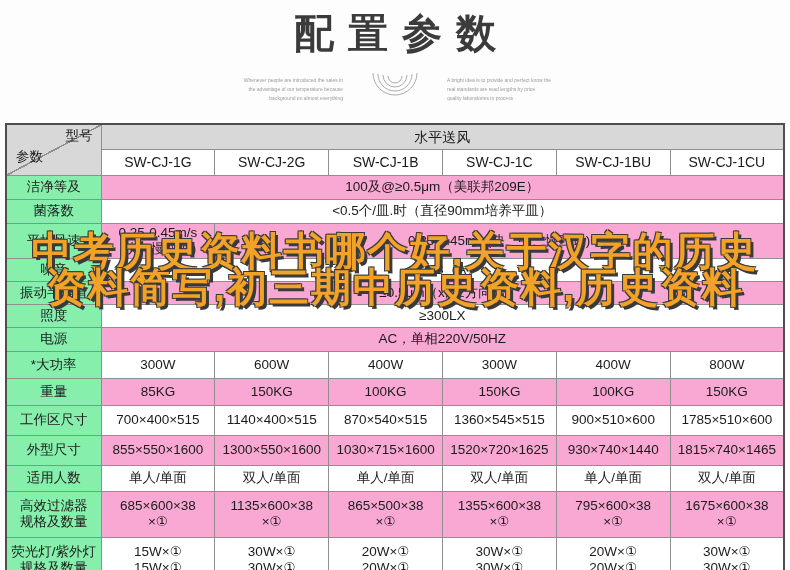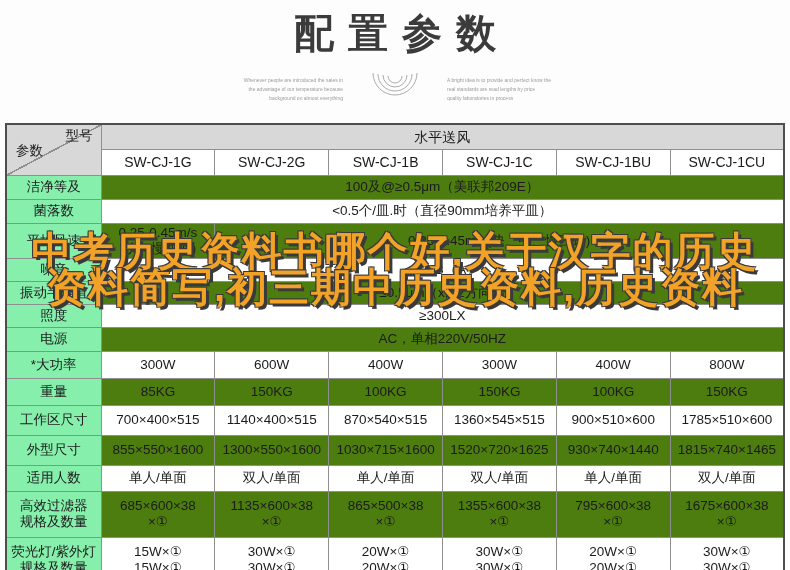--- a/index.html
+++ b/index.html
@@ -42,37 +42,37 @@
     color:#1b1b1b;
     padding:1px 2px;
     white-space:pre-line;
     line-height:1.18;
     overflow:hidden;
   }
   .spec-table td.lbl{
     background:#86efac;
     font-size:13.5px;
   }
-  .spec-table tr.shaded td.data{background:#4d7c0f;}
+  .spec-table tr.shaded td.data{background:#f9a8d4;}
   .spec-table tr td.data{background:#ffffff;}
   .spec-table td.group-hdr{background:#d8d8d8;font-size:14px;}
   .spec-table td.model{font-size:14px;background:#ffffff;}
   .corner{
     position:relative;
     background:
       linear-gradient(to bottom right,
         rgba(0,0,0,0) calc(50% - 0.8px),
         #8f8f8f calc(50% - 0.8px),
         #8f8f8f calc(50% + 0.8px),
         rgba(0,0,0,0) calc(50% + 0.8px)),
       #d8d8d8;
     padding:0;
   }
   .corner .c-top{position:absolute;top:3px;right:8px;font-size:13.5px;color:#1b1b1b;}
-  .corner .c-bottom{position:absolute;bottom:16px;left:9px;font-size:13.5px;color:#1b1b1b;}
+  .corner .c-bottom{position:absolute;bottom:10px;left:9px;font-size:13.5px;color:#1b1b1b;}
   .small2{font-size:12px;line-height:1.12;margin-top:8px;}
   .watermark{
     position:absolute;
     left:0;right:0;top:233px;
     text-align:center;
     font-size:40px;
     font-weight:700;
     line-height:36px;
     letter-spacing:2px;
     white-space:nowrap;

